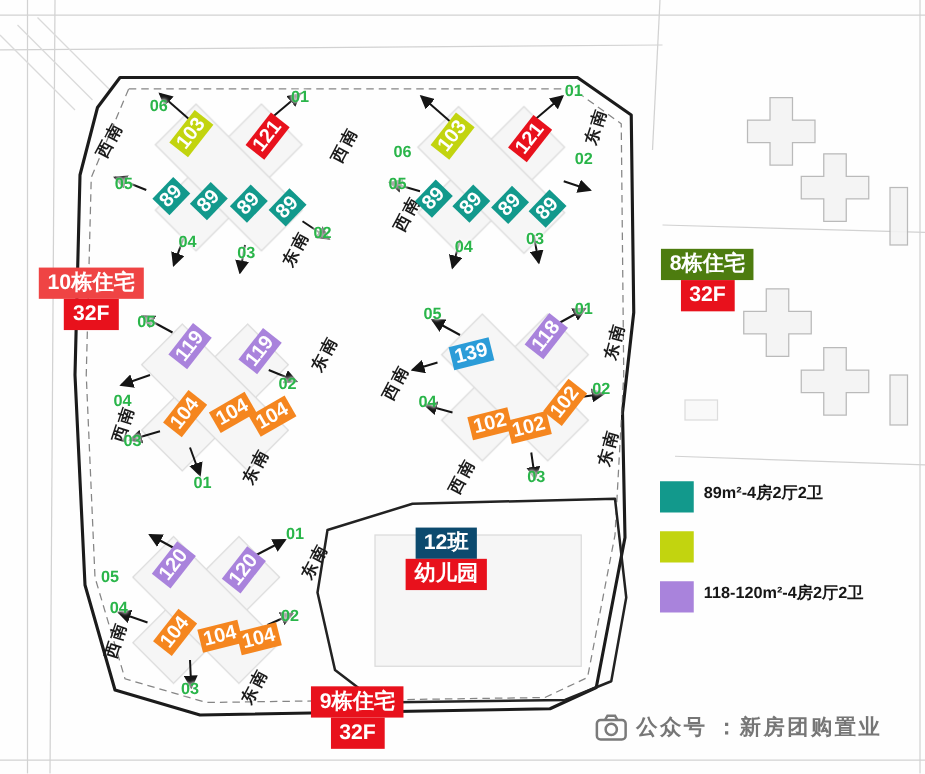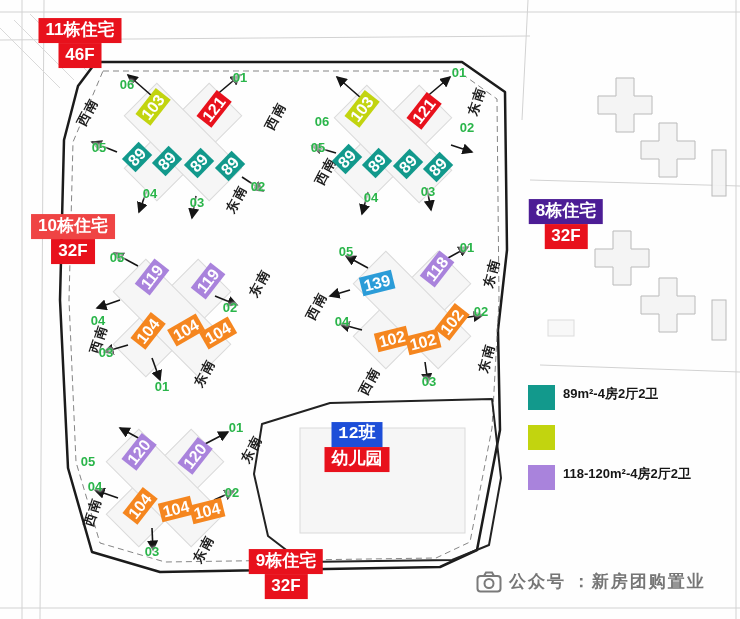--- a/index.html
+++ b/index.html
@@ -168,38 +168,34 @@
 
   <div id="watermark">
     <svg width="26" height="22" viewBox="0 0 26 22">
       <rect x="1.5" y="5" width="23" height="15.5" rx="3" fill="none" stroke="#7a7a7a" stroke-width="2"></rect>
       <path d="M8 5 L10 1.5 L16 1.5 L18 5" fill="none" stroke="#7a7a7a" stroke-width="2"></path>
       <circle cx="13" cy="12.5" r="4.5" fill="none" stroke="#7a7a7a" stroke-width="2"></circle>
     </svg>
     <span class="watermark-text">公众号 ：新房团购置业</span>
   </div>
 
-<div class="bldg" style="left: 80px; top: 43px;">
-      <span style="background: rgb(232, 17, 28);">11栋住宅</span>
-      <span style="background: rgb(232, 17, 28);">46F</span>
-    </div>
     <div class="bldg" style="left: 73px; top: 239px;">
       <span style="background: #ef4444;">10栋住宅</span>
       <span style="background: rgb(232, 17, 28);">32F</span>
     </div>
     <div class="bldg" style="left: 566px; top: 224px;">
-      <span style="background: #4c1d95;">8栋住宅</span>
+      <span style="background: #4d7c0f;">8栋住宅</span>
       <span style="background: rgb(232, 17, 28);">32F</span>
     </div>
     <div class="bldg" style="left: 286px; top: 574px;">
       <span style="background: rgb(232, 17, 28);">9栋住宅</span>
       <span style="background: rgb(232, 17, 28);">32F</span>
     </div>
     <div class="bldg" style="left: 357px; top: 447px;">
-      <span style="background: #1d4ed8; font-family: Liberation Mono, monospace;">12班</span>
+      <span style="background: #0c4a6e;">12班</span>
       <span style="background: rgb(232, 17, 28);">幼儿园</span>
     </div>
     <div class="unit" style="left: 153px; top: 107px; background: rgb(194, 212, 15); transform: translate(-50%, -50%) rotate(-52deg);">103</div>
     <div class="unit" style="left: 214px; top: 109px; background: rgb(232, 17, 28); transform: translate(-50%, -50%) rotate(-52deg);">121</div>
     <div class="unit" style="left: 137px; top: 157px; background: rgb(18, 153, 140); transform: translate(-50%, -50%) rotate(-46deg);">89</div>
     <div class="unit" style="left: 167px; top: 161px; background: rgb(18, 153, 140); transform: translate(-50%, -50%) rotate(-46deg);">89</div>
     <div class="unit" style="left: 199px; top: 163px; background: rgb(18, 153, 140); transform: translate(-50%, -50%) rotate(-46deg);">89</div>
     <div class="unit" style="left: 230px; top: 166px; background: rgb(18, 153, 140); transform: translate(-50%, -50%) rotate(-46deg);">89</div>
     <div class="unit" style="left: 362px; top: 109px; background: rgb(194, 212, 15); transform: translate(-50%, -50%) rotate(-52deg);">103</div>
     <div class="unit" style="left: 424px; top: 111px; background: rgb(232, 17, 28); transform: translate(-50%, -50%) rotate(-52deg);">121</div>

